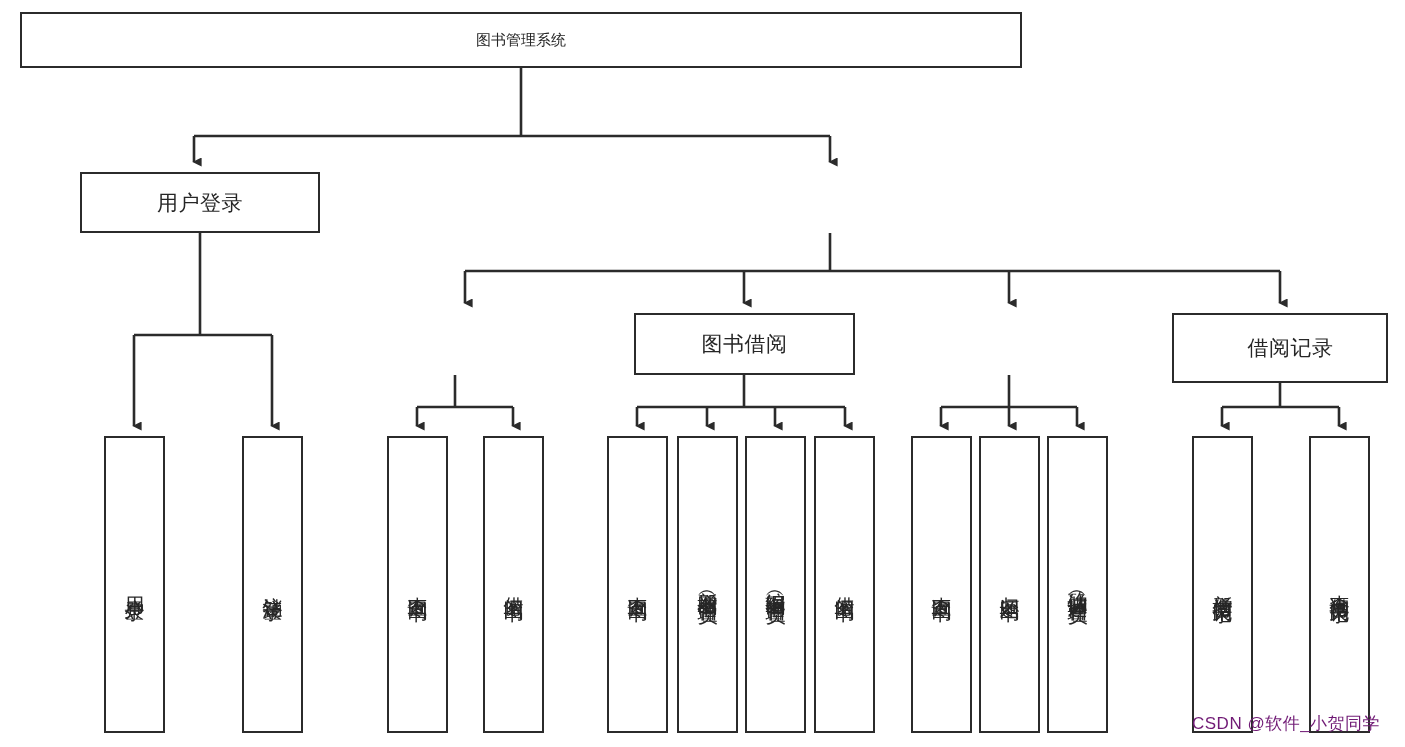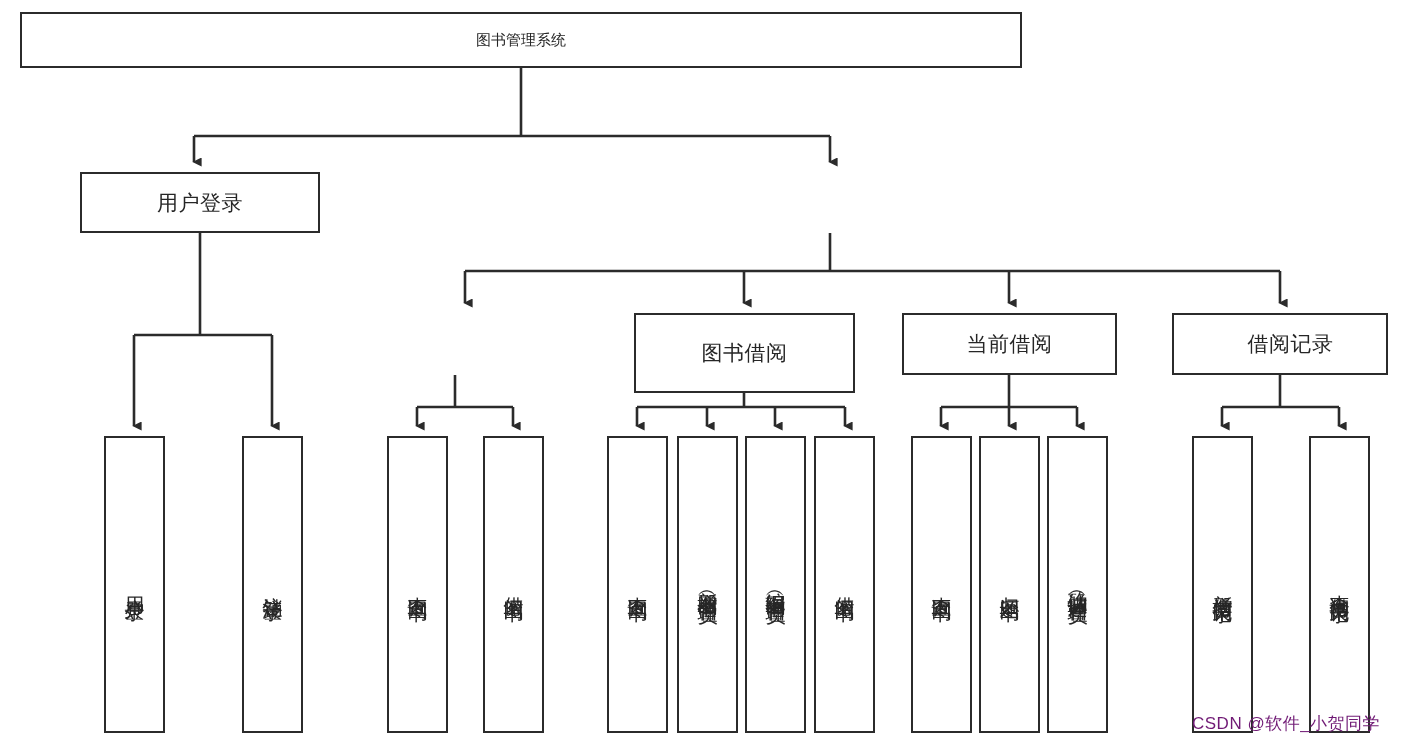--- a/index.html
+++ b/index.html
@@ -116,23 +116,22 @@
       <path d="M1222,407 L1339,407"></path>
       <path d="M1222,407 L1222,426" marker-end="url(#arrow)"></path>
       <path d="M1339,407 L1339,426" marker-end="url(#arrow)"></path>
     </g>
   </svg>
 
   <div class="node title" style="left:20px; top:12px; width:1002px; height:56px;">图书管理系统</div>
 
   <div class="node h" style="left:80px; top:172px; width:240px; height:61px;">用户登录</div>
 
-  <div class="node h" style="left:634px; top:313px; width:221px; height:80px;">图书借阅</div>
-  <div class="node h" style="left:902px; top:313px; width:215px; height:62px;">当前借阅</div>
-  <div class="node h" style="left:1172px; top:313px; width:216px; height:62px;padding-left:21px;">借阅记录</div>
+  <div class="node h" style="left:634px; top:313px; width:221px; height:62px;">图书借阅</div>
+  <div class="node h" style="left:1172px; top:313px; width:216px; height:70px;padding-left:21px;">借阅记录</div>
 
   <div class="node leaf" style="left:104px; top:436px; width:61px; height:297px;">
     <span class="vtext">用户登录</span>
   </div>
   <div class="node leaf" style="left:242px; top:436px; width:61px; height:297px;">
     <span class="vtext">注销登录</span>
   </div>
 
   <div class="node leaf" style="left:387px; top:436px; width:61px; height:297px;">
     <span class="vtext">查询图书</span>

